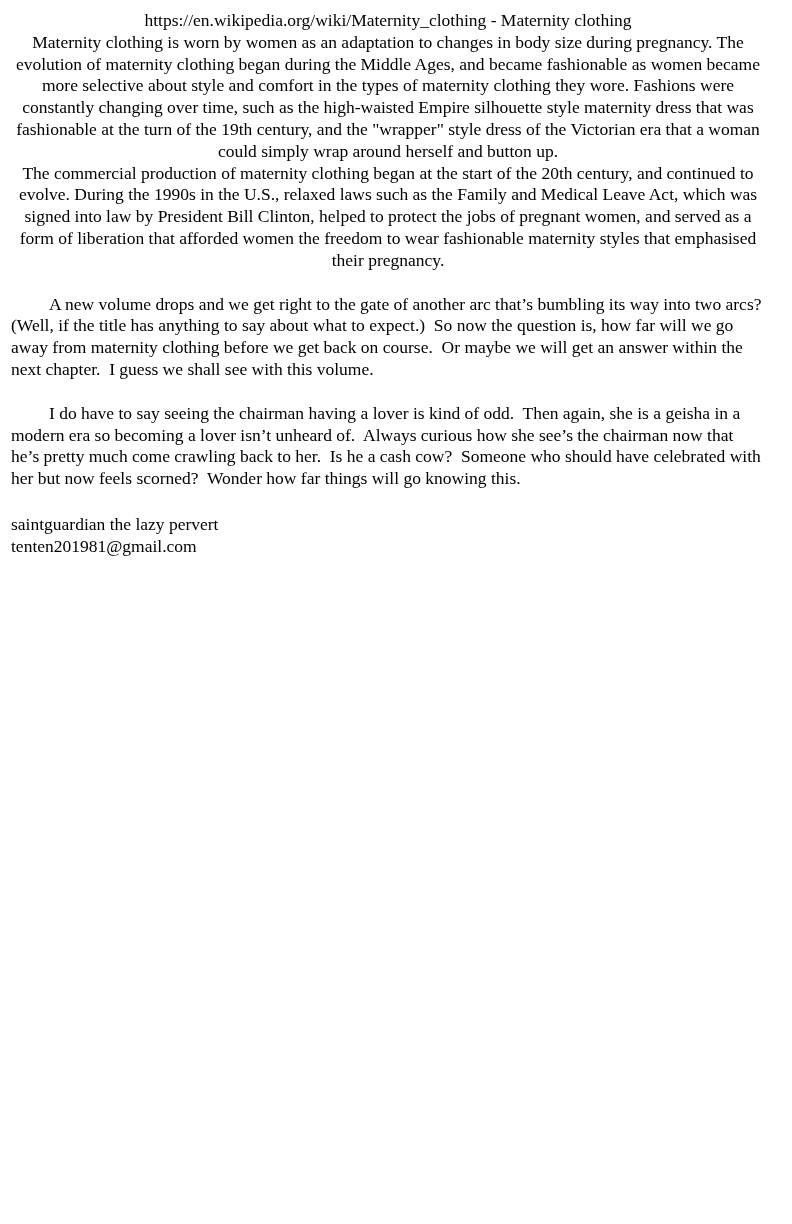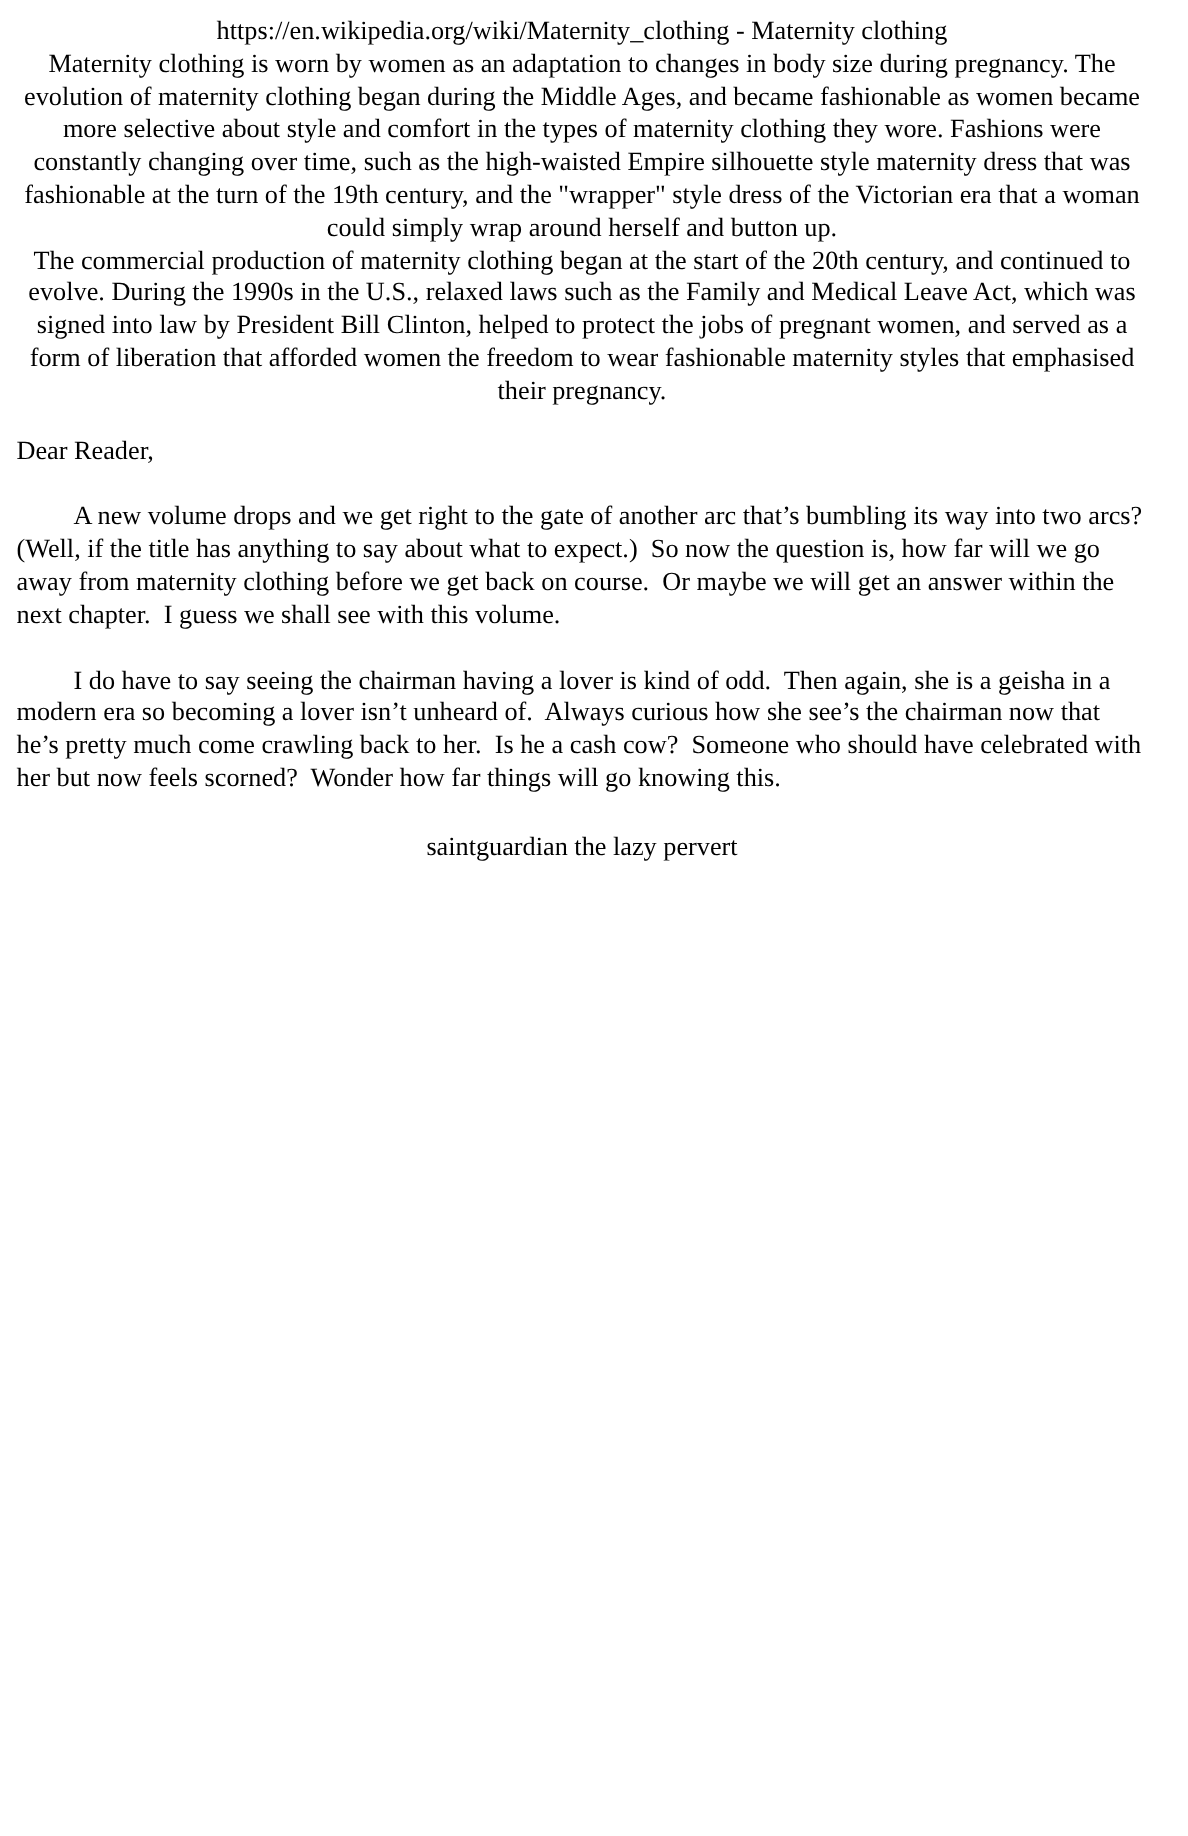--- a/index.html
+++ b/index.html
@@ -41,41 +41,40 @@
     white-space: pre-wrap;
   }
   .closing {
     margin-top: 21px;
   }
   .signature {
     margin-top: 24px;
   }
   .sig-line {
     margin: 0;
-    text-align: center;
   }
 </style>
 </head>
 <body>
 
 <div class="page">
 
   <div class="header-block">
     <div class="hline">https://en.wikipedia.org/wiki/Maternity_clothing - Maternity clothing</div>
     <div class="hline">Maternity clothing is worn by women as an adaptation to changes in body size during pregnancy. The evolution of maternity clothing began during the Middle Ages, and became fashionable as women became more selective about style and comfort in the types of maternity clothing they wore. Fashions were constantly changing over time, such as the high-waisted Empire silhouette style maternity dress that was fashionable at the turn of the 19th century, and the "wrapper" style dress of the Victorian era that a woman could simply wrap around herself and button up.</div>
     <div class="hline">The commercial production of maternity clothing began at the start of the 20th century, and continued to evolve. During the 1990s in the U.S., relaxed laws such as the Family and Medical Leave Act, which was signed into law by President Bill Clinton, helped to protect the jobs of pregnant women, and served as a form of liberation that afforded women the freedom to wear fashionable maternity styles that emphasised their pregnancy.</div>
   </div>
 
   <div class="letter">
-    <div class="salutation">Dear Reader,</div>
 
     <p class="body-para">A new volume drops and we get right to the gate of another arc that’s bumbling its way into two arcs?  (Well, if the title has anything to say about what to expect.)  So now the question is, how far will we go away from maternity clothing before we get back on course.  Or maybe we will get an answer within the next chapter.  I guess we shall see with this volume.</p>
 
     <p class="body-para">I do have to say seeing the chairman having a lover is kind of odd.  Then again, she is a geisha in a modern era so becoming a lover isn’t unheard of.  Always curious how she see’s the chairman now that he’s pretty much come crawling back to her.  Is he a cash cow?  Someone who should have celebrated with her but now feels scorned?  Wonder how far things will go knowing this.</p>
 
 
 
     <div class="signature">
       <div class="sig-line">saintguardian the lazy pervert</div>
+      <div class="sig-line">tenten201981@gmail.com</div>
     </div>
   </div>
 
 </div>
 
 </body></html>

